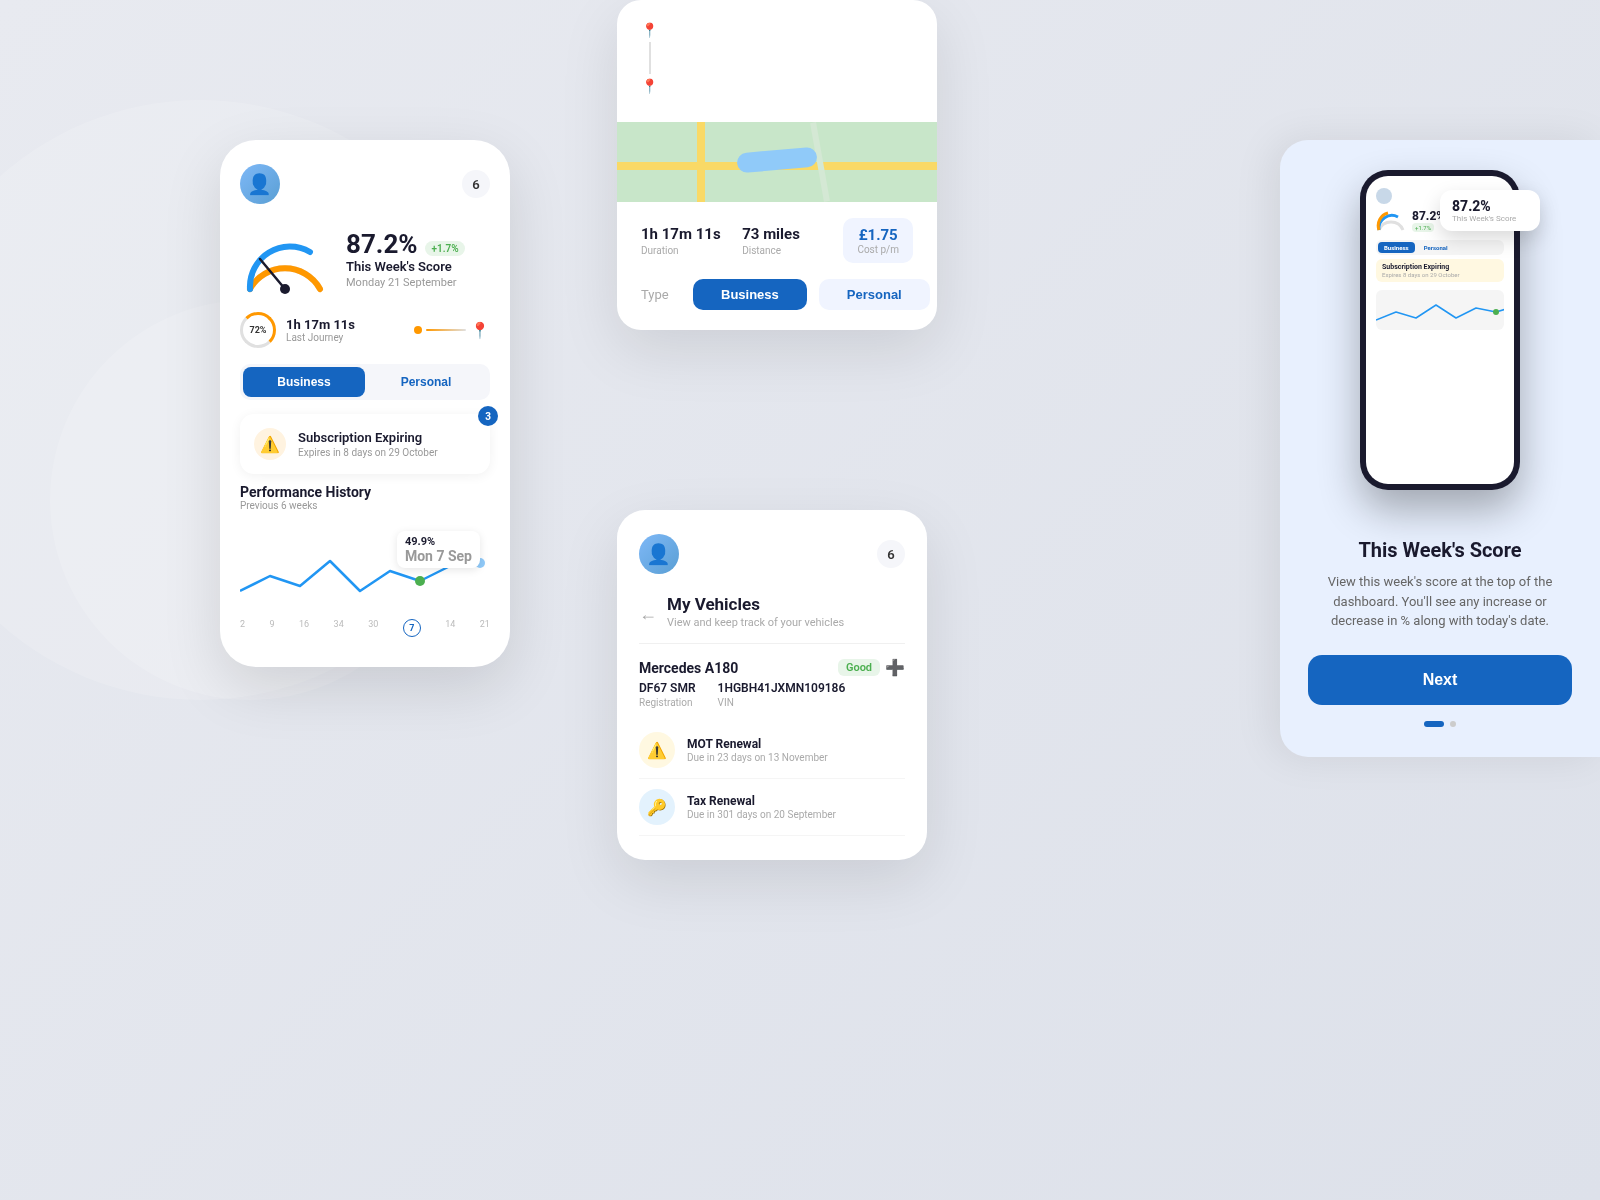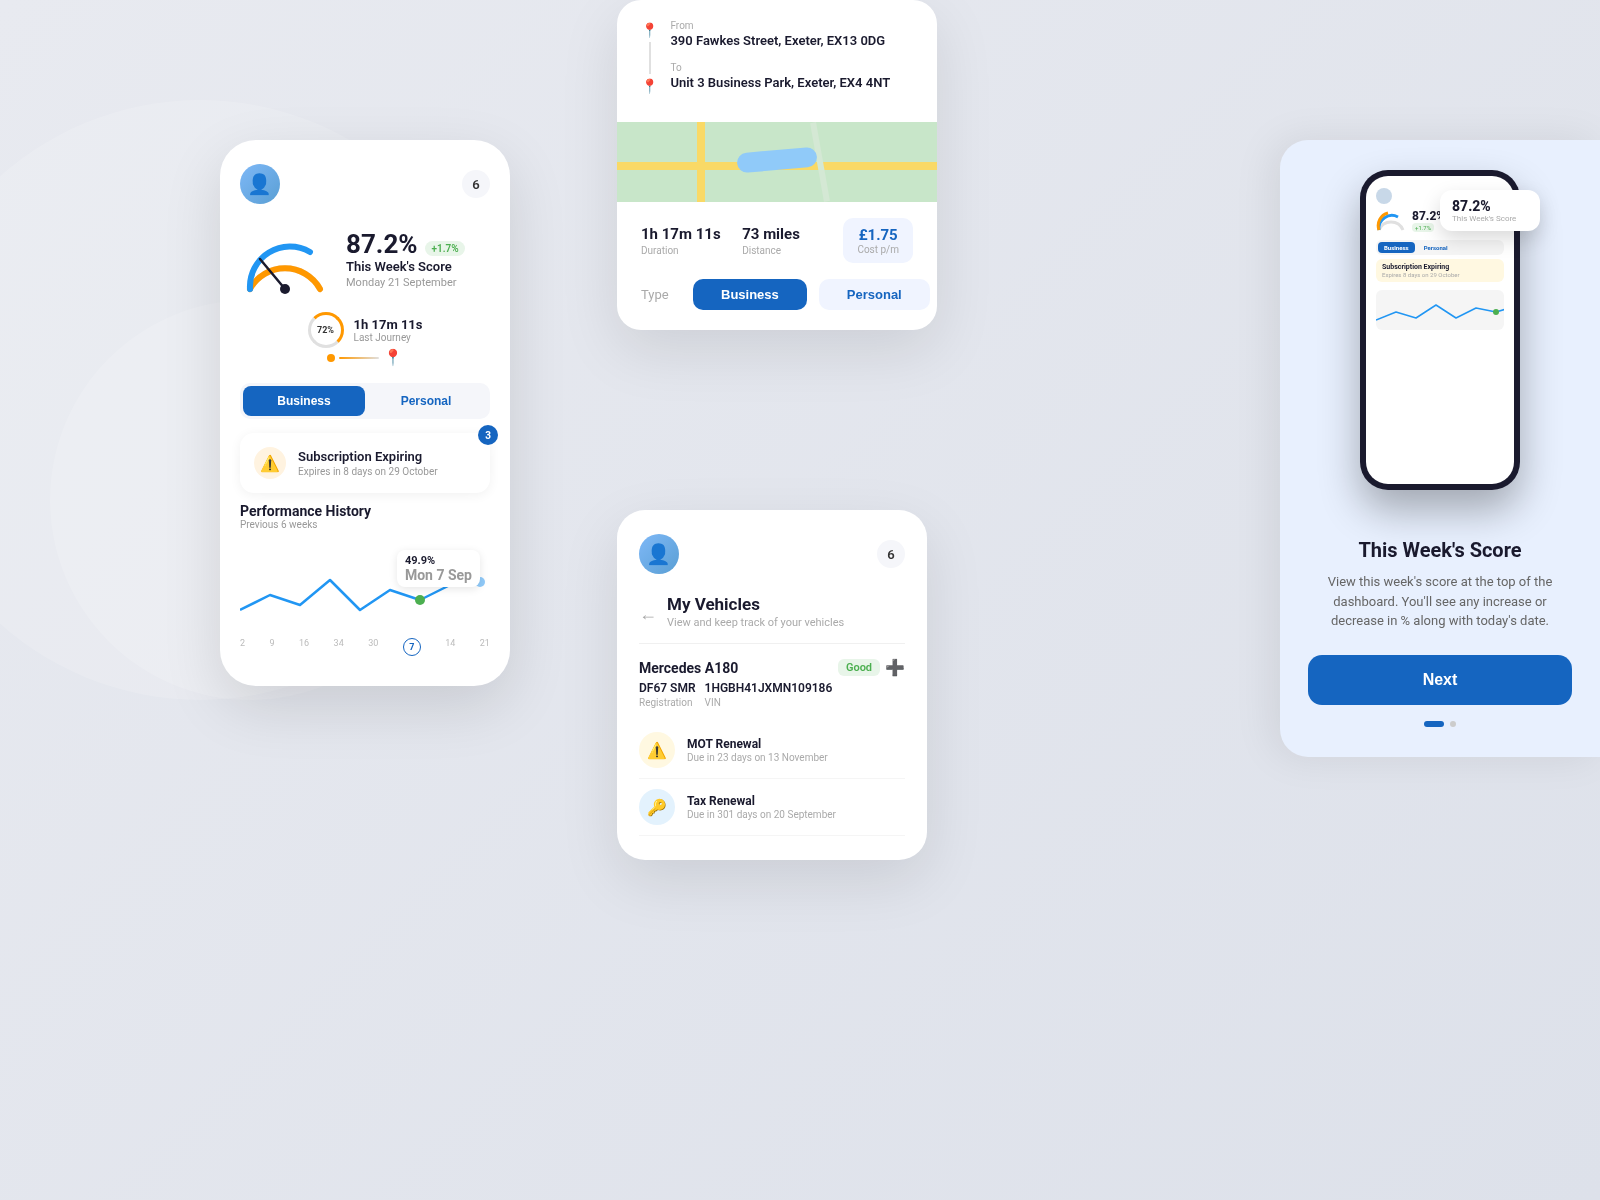--- a/index.html
+++ b/index.html
@@ -104,21 +104,20 @@
       margin-top: 2px;
     }
 
     
     .journey-section {
       display: flex;
       align-items: center;
       justify-content: space-between;
       margin-bottom: 14px;
       padding: 2px 0;
-      flex-direction: column;
     }
     .journey-left { display: flex; align-items: center; gap: 10px; }
     .mini-circle-gauge {
       width: 36px; height: 36px;
       border-radius: 50%;
       border: 3px solid #e0e0e0;
       border-top-color: #ff9800;
       border-right-color: #ff9800;
       display: flex; align-items: center; justify-content: center;
       font-size: 9px;
@@ -453,21 +452,21 @@
       padding: 2px 8px;
       border-radius: 6px;
     }
     .add-icon {
       color: #4caf50;
       font-size: 16px;
       cursor: pointer;
     }
     .vehicle-details {
       display: flex;
-      gap: 9px;
+      gap: 22px;
       margin-bottom: 14px;
     }
     .vd-item-label {
       font-size: 10px;
       color: #aaa;
     }
     .vd-item-value {
       font-size: 12px;
       font-weight: 600;
       color: #1a1a2e;
@@ -715,26 +714,20 @@
 </div>
 
 <div class="route-card">
   <div class="route-card-top">
     <div class="route-row">
       <div class="route-icon-col">
         <span class="loc-icon">📍</span>
         <div class="loc-line"></div>
         <span class="loc-icon-blue">📍</span>
       </div>
-      <div class="route-text-col">
-        <div class="route-from-label">From</div>
-        <div class="route-from-addr">390 Fawkes Street, Exeter, EX13 0DG</div>
-        <div class="route-to-label">To</div>
-        <div class="route-to-addr">Unit 3 Business Park, Exeter, EX4 4NT</div>
-      </div>
     </div>
   </div>
 
   <div class="map-area">
     <div class="map-road-h"></div>
     <div class="map-road-v"></div>
     <div class="map-road-v2"></div>
     <div class="map-water"></div>
   </div>
 

